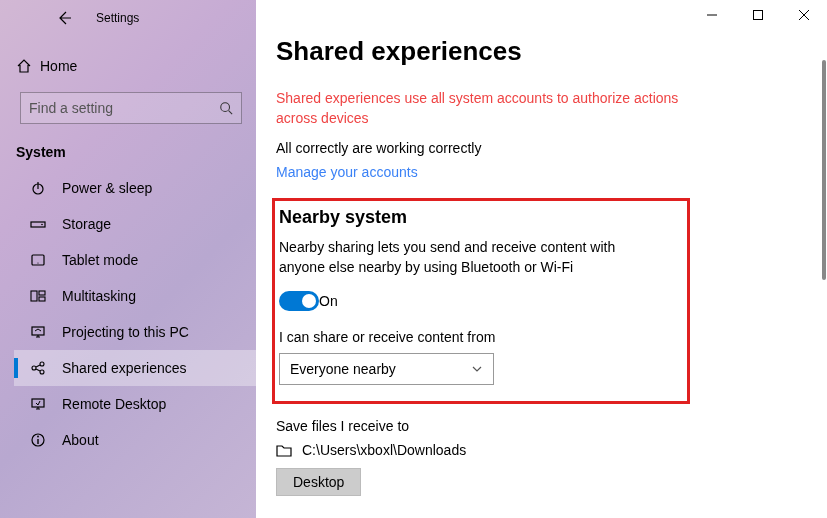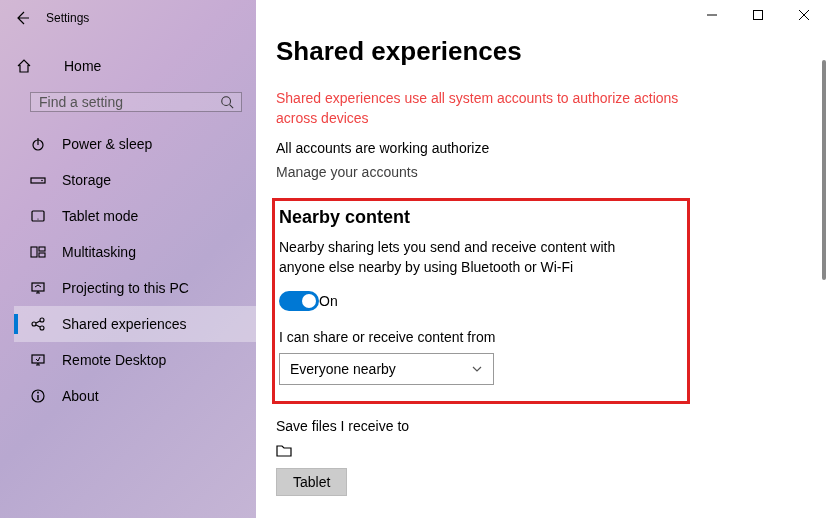--- a/index.html
+++ b/index.html
@@ -23,45 +23,46 @@
   height: 100%;
   background: linear-gradient(135deg, #d2b8d4 0%, #c7acd4 30%, #b8a8d0 60%, #c5b5d5 100%);
   display: flex;
   flex-direction: column;
   position: relative;
 }
 .sidebar-header {
   display: flex;
   align-items: center;
   padding: 8px 12px;
-  gap: 14px;
+  gap: 22px;
+  margin-left: 42px;
 }
 .back-btn {
   width: 20px;
   height: 20px;
   display: flex;
   align-items: center;
   justify-content: center;
   cursor: pointer;
 }
 .app-title {
   font-size: 12px;
   font-weight: 400;
 }
 .home-row {
   display: flex;
   align-items: center;
   padding: 10px 16px;
-  gap: 32px;
+  gap: 8px;
   cursor: pointer;
   margin-top: 12px;
 }
 .search-box {
-  margin: 8px 14px 14px 30px;
-  height: 20px;
+  margin: 8px 14px 14px 20px;
+  height: 32px;
   border: 1px solid rgba(0,0,0,0.3);
   background: rgba(255,255,255,0.15);
   display: flex;
   align-items: center;
   padding: 0 8px;
   cursor: text;
 }
 .search-box input {
   flex: 1;
   border: none;
@@ -141,21 +142,21 @@
   line-height: 1.4;
   margin-bottom: 12px;
   color: #ef4444;
   max-width: 420px;
 }
 .status-line {
   font-size: 14px;
   margin-bottom: 8px;
 }
 .link {
-  color: #404040;
+  color: #3b82f6;
   cursor: pointer;
   font-size: 14px;
 }
 .highlight-box {
   border: 3px solid #e02020;
   padding: 6px 10px 16px 0;
   margin-top: 18px;
   margin-left: -4px;
   width: 418px;
 }
@@ -274,20 +275,21 @@
     <div class="search-box">
       <input type="text" placeholder="Find a setting" style="">
       <span>
         <svg width="14" height="14" viewBox="0 0 16 16">
             <circle cx="7" cy="7" r="5" stroke="#333" stroke-width="1.2" fill="none"></circle>
             <line x1="11" y1="11" x2="15" y2="15" stroke="#333" stroke-width="1.2"></line>
           </svg>
       </span>
     </div>
 
+    <div class="section-label">System</div>
 
     <div class="nav-list">
       <div class="nav-item">
         <span class="nav-icon">
           <svg width="16" height="16" viewBox="0 0 16 16">
               <circle cx="8" cy="9" r="5" stroke="#000" stroke-width="1.2" fill="none"></circle>
               <line x1="8" y1="2" x2="8" y2="9" stroke="#000" stroke-width="1.2"></line>
             </svg>
         </span>
         <span>Power &amp; sleep</span>
@@ -380,26 +382,26 @@
       <div class="titlebar-btn">
         <svg width="10" height="10" viewBox="0 0 10 10">
             <line x1="0" y1="0" x2="10" y2="10" stroke="#000" stroke-width="1"></line>
             <line x1="10" y1="0" x2="0" y2="10" stroke="#000" stroke-width="1"></line>
           </svg>
       </div>
     </div>
 
     <h1 class="page-title">Shared experiences</h1>
     <p class="desc">Shared experiences use all system accounts to authorize actions across devices</p>
-    <p class="status-line">All accounts are working authorize</p>
+    <p class="status-line">All correctly are working correctly</p>
     <span class="link">Manage your accounts</span>
 
     <div class="highlight-box">
       <div class="inner">
-        <h2 class="sub-title">Nearby content</h2>
+        <h2 class="sub-title">Nearby system</h2>
         <p class="sub-desc">Nearby sharing lets you send and receive content with anyone else nearby by using Bluetooth or Wi-Fi</p>
         <div class="toggle-row">
           <div class="toggle"></div>
           <span>On</span>
         </div>
         <p class="field-label">I can share or receive content from</p>
         <div class="dropdown">
           <span>Everyone nearby</span>
           <span>
             <svg width="12" height="12" viewBox="0 0 12 12">
@@ -411,22 +413,23 @@
     </div>
 
     <div class="after-box">
       <p class="field-label">Save files I receive to</p>
       <div class="path-row">
         <span class="nav-icon">
           <svg width="16" height="14" viewBox="0 0 16 14">
               <path d="M1 3 h5 l2 2 h7 v8 h-14 z" stroke="#000" stroke-width="1.2" fill="none"></path>
             </svg>
         </span>
-      </div>
-      <span class="change-btn">Tablet</span>
+        <span>C:\Users\xboxl\Downloads</span>
+      </div>
+      <span class="change-btn">Desktop</span>
     </div>
 
     <div class="learn-more">
       <span class="link">Learn more</span>
     </div>
 
     <div class="scrollbar-track">
       <div class="scrollbar-thumb"></div>
     </div>
   </div>

